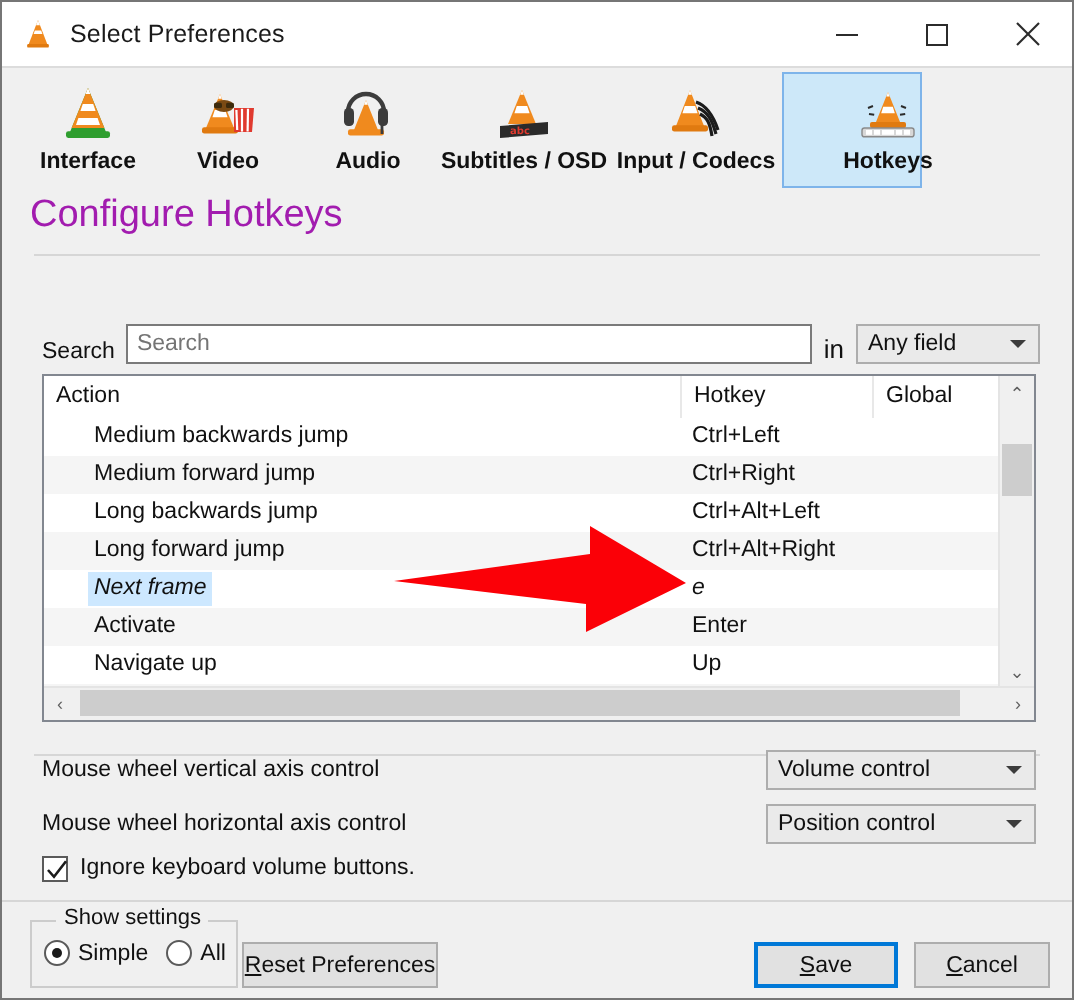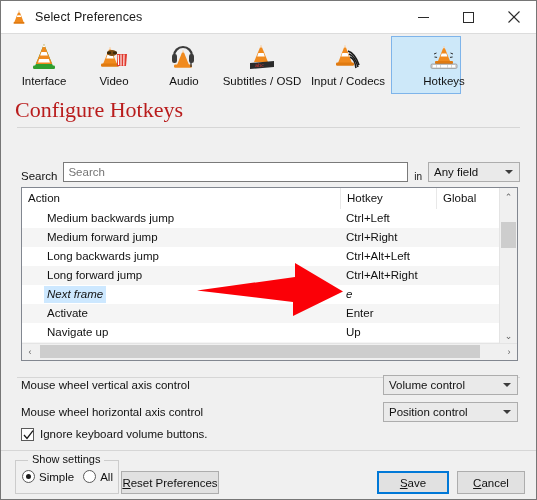--- a/index.html
+++ b/index.html
@@ -71,20 +71,21 @@
     width: 70px;
     height: 58px;
     margin-top: 2px;
     display: flex;
     flex-direction: column;
     align-items: center;
     justify-content: flex-start;
     box-sizing: border-box;
     border: 1px solid transparent;
     padding-top: 4px;
+    font-weight: bold;
   }
   .tb-item.wide { width: 86px; }
   .tb-item.selected {
     background: #cde8f9;
     border: 1px solid #7eb4ea;
     padding-left: 36px;
   }
   .tb-icon {
     width: 34px; height: 32px;
     position: relative;
@@ -100,24 +101,23 @@
   .page-head {
     position: absolute;
     left: 0; top: 94px;
     width: 100%;
     height: 36px;
     background: #f0f0f0;
   }
   .page-title {
     position: absolute;
     left: 14px; top: 2px;
-    font-size: 22px;
-    color: #b91c1c;
+    font-size: 19px;
+    color: #a21caf;
     font-weight: normal;
-    font-family: Liberation Serif, serif;
   }
   .head-rule {
     position: absolute;
     left: 16px; right: 16px;
     top: 32px;
     height: 1px;
     background: #d6d6d6;
   }
 
   
@@ -153,21 +153,21 @@
     background: #ffffff;
     border: 1px solid #7a7a7a;
     box-sizing: border-box;
     font-family: "Liberation Sans", sans-serif;
     font-size: 11.5px;
     color: #9a9a9a;
     padding: 0 4px;
     outline: none;
   }
   .srch-in {
-    font-size: 10px;
+    font-size: 13px;
     color: #111;
     margin: 0 6px;
   }
   .combo {
     position: relative;
     background: #eaeaea;
     border: 1px solid #adadad;
     box-sizing: border-box;
     height: 20px;
     display: flex;

